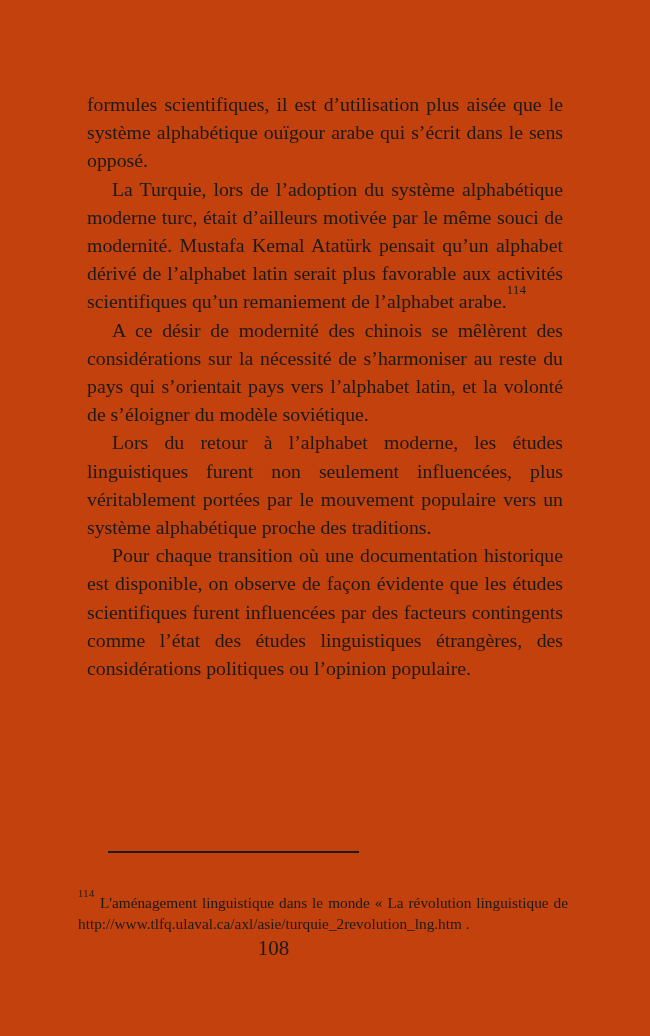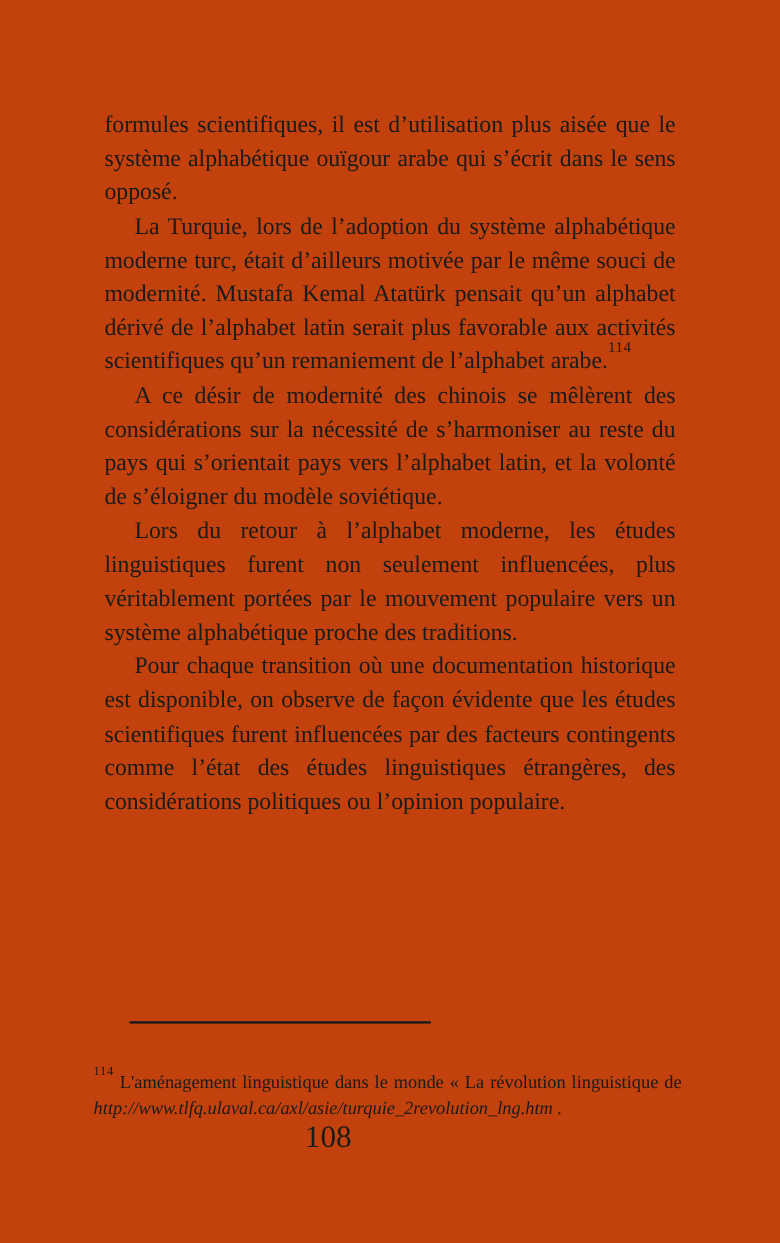--- a/index.html
+++ b/index.html
@@ -56,37 +56,36 @@
     line-height: 21.4px;
     margin-top: 28px;
   }
   .fn-line {
     text-align: justify;
     text-align-last: justify;
   }
   .fn-line.fn-last {
     text-align: right;
     text-align-last: left;
-    font-style: italic;
   }
   .fn-marker {
     font-size: 10.5px;
     line-height: 0;
     position: relative;
     top: -5px;
     margin-right: 5px;
     letter-spacing: 0.5px;
   }
   .page-number {
     position: absolute;
     left: 0;
     top: 935px;
     width: 547px;
     text-align: center;
-    font-size: 26px;
+    font-size: 21px;
     line-height: 26px;
   }
 </style>
 </head>
 <body>
 
 <div class="page">
 
   <div class="body-text">
     <p>formules scientifiques, il est d’utilisation plus aisée que le système alphabétique ouïgour arabe qui s’écrit dans le sens opposé.</p>

